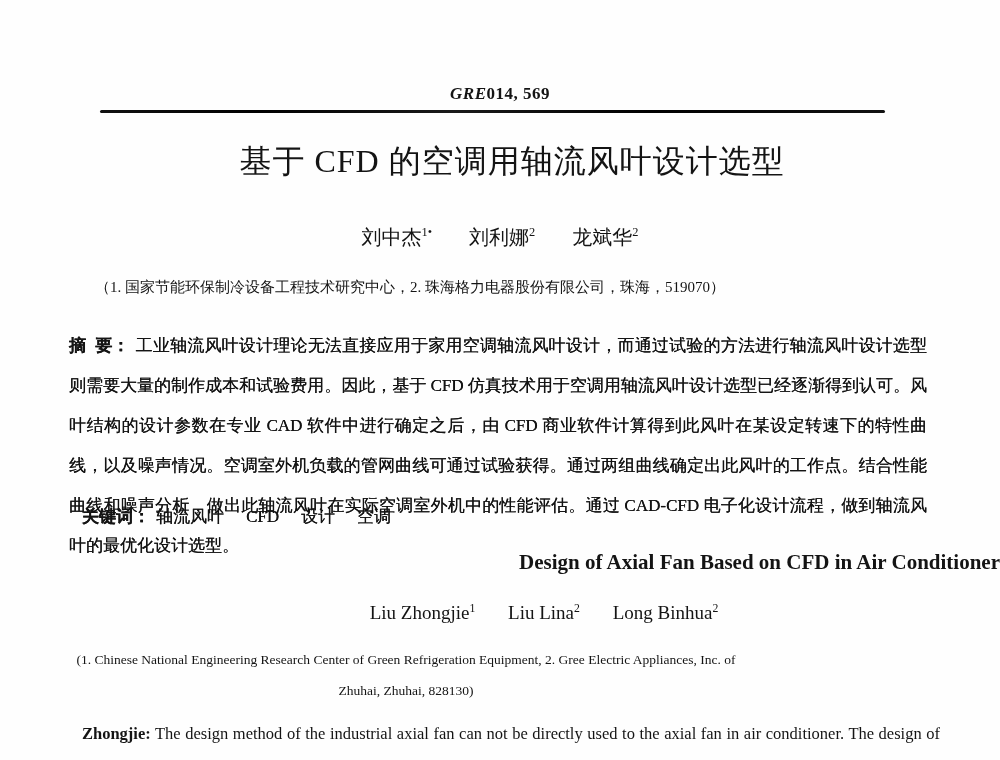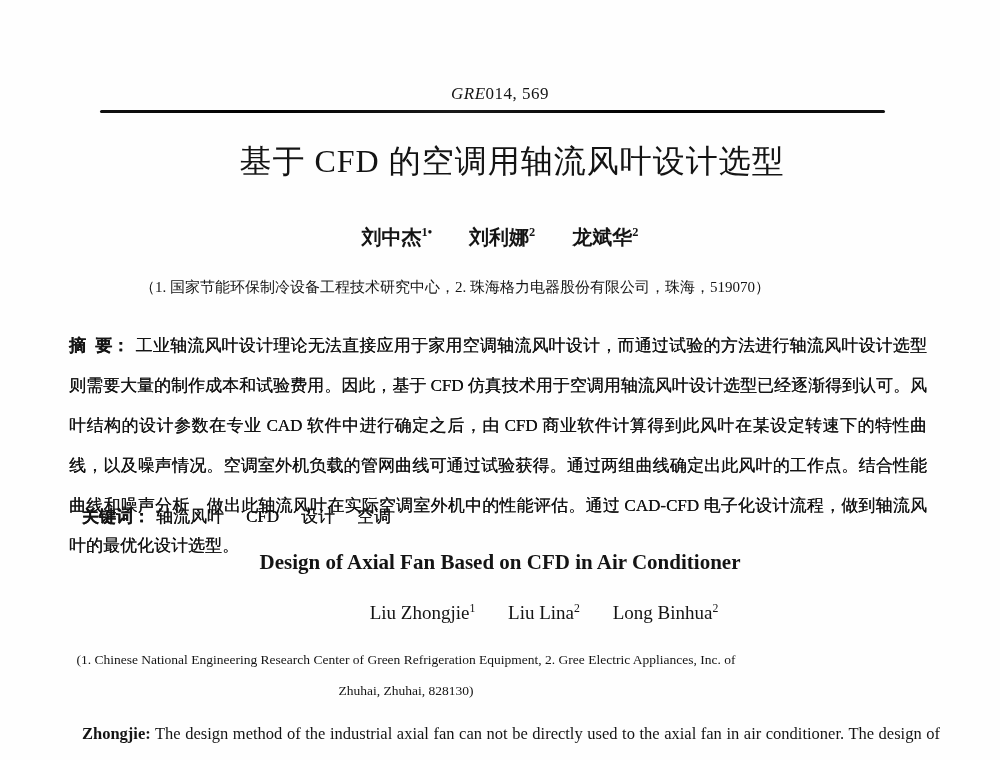--- a/index.html
+++ b/index.html
@@ -17,21 +17,21 @@
     font-family: "Liberation Serif", "DejaVu Serif", serif;
   }
   
   .doc-header {
     position: absolute;
     top: 84px;
     left: 0;
     width: 1000px;
     text-align: center;
     font-size: 17px;
-    font-weight: normal;
+    font-weight: bold;
     letter-spacing: 0.5px;
   }
   .doc-header .code-italic { font-style: italic; }
   .header-rule {
     position: absolute;
     top: 110px;
     left: 100px;
     width: 785px;
     height: 3px;
     background: linear-gradient(90deg, #111 0%, #000 20%, #1a1a1a 45%, #000 70%, #111 100%);
@@ -50,34 +50,33 @@
     letter-spacing: 1px;
   }
   .authors-zh {
     position: absolute;
     top: 224px;
     left: 0;
     width: 1000px;
     text-align: center;
     font-size: 20px;
   }
-  .authors-zh .author { margin: 0 16px; font-weight: bold; }
+  .authors-zh .author { margin: 0 16px; }
   sup {
     font-size: 0.62em;
     vertical-align: super;
     line-height: 0;
   }
   .affiliation-zh {
     position: absolute;
     top: 278px;
     left: 0;
     width: 820px;
     text-align: center;
     font-size: 15px;
-    padding-left: 45px;
   }
   
   .abstract-zh {
     position: absolute;
     top: 326px;
     left: 69px;
     width: 858px;
     margin: 0;
     font-size: 17px;
     line-height: 40px;
@@ -98,21 +97,21 @@
     text-shadow: 0.25px 0 0 currentColor;
   }
   .keywords-zh .kw { margin-right: 22px; }
   
   .title-en {
     position: absolute;
     top: 550px;
     left: 0;
     width: 1000px;
     margin: 0;
-    text-align: center;
+    text-align: right;
     font-size: 21px;
     font-weight: bold;
   }
   .authors-en {
     position: absolute;
     top: 602px;
     left: 0;
     width: 1000px;
     text-align: center;
     font-size: 19px;

